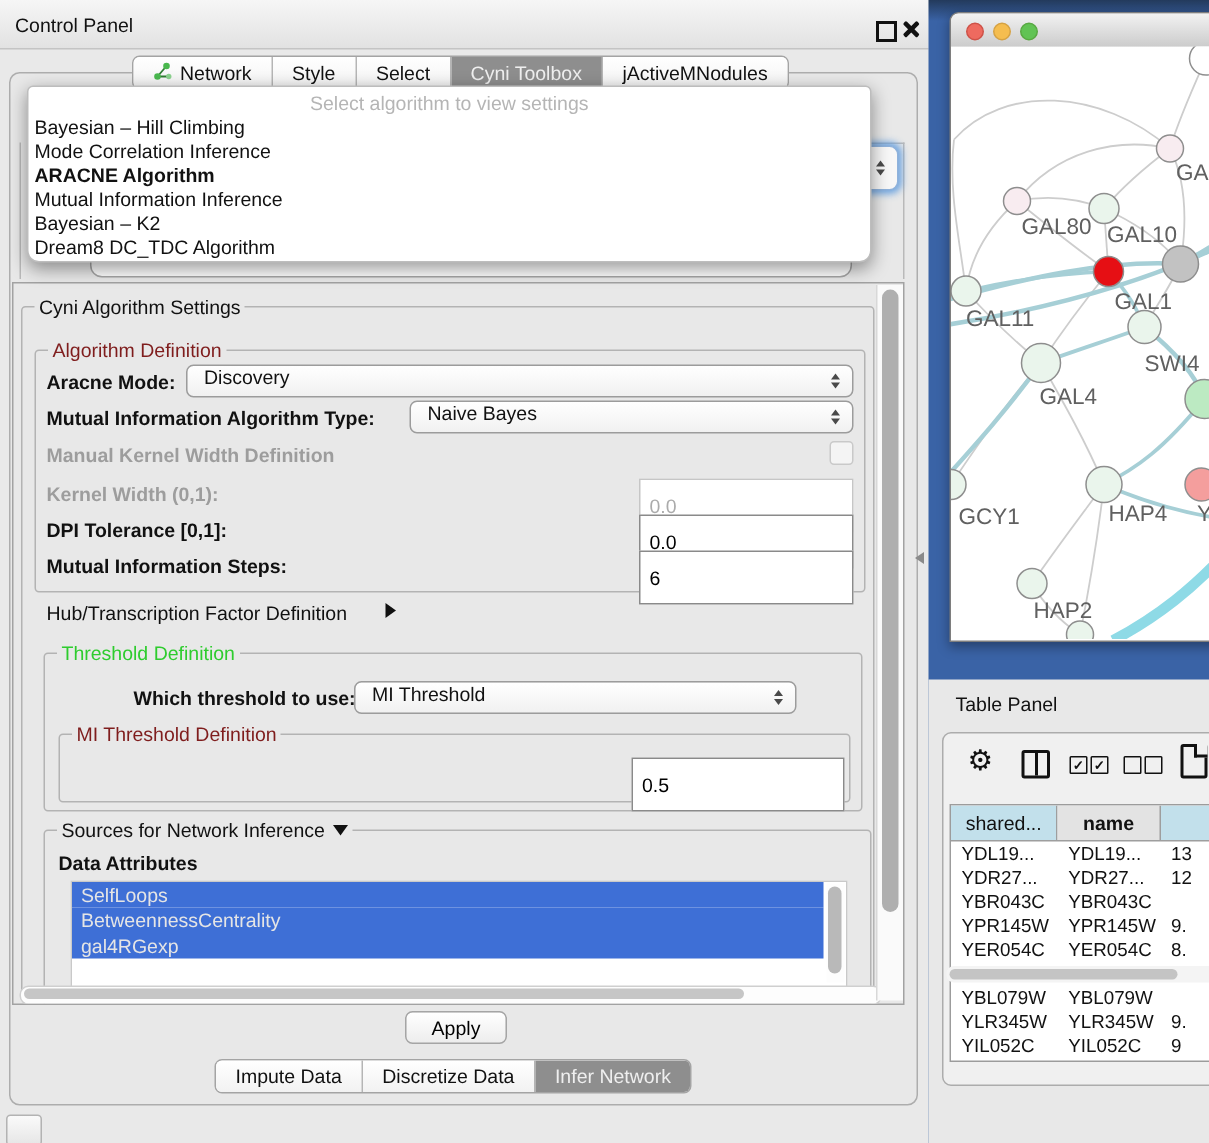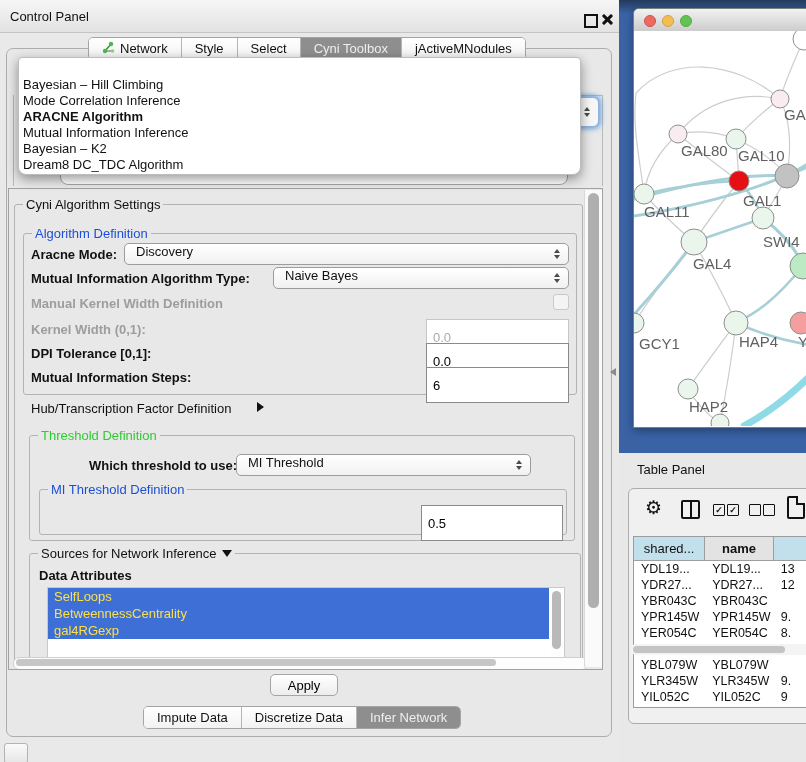--- a/index.html
+++ b/index.html
@@ -40,41 +40,41 @@
   .dd-placeholder{position:absolute;left:0;top:3px;width:100%;text-align:center;color:#B5B5B5;}
   .dd-item{position:absolute;left:3px;height:16px;line-height:16px;padding-left:1px;white-space:nowrap;}
   .dd-item.sel{font-weight:bold;}
 
   
   #settings{position:absolute;left:8px;top:188px;width:593px;height:480px;
     border:1px solid #A2A2A2;background:#E8E8E8;overflow:hidden;}
   .grp{position:absolute;border:1px solid #B3B3B3;border-radius:3px;}
   .grp>.lg{position:absolute;top:-8px;left:8px;background:#E8E8E8;padding:0 3px;
     font-size:13px;line-height:15px;white-space:nowrap;display:flex;align-items:center;gap:5px;}
-  .lg.blue{color:#1d4ed8;} .lg.green{color:#2ECC2E;}
+  .lg.blue{color:#7f1d1d;} .lg.green{color:#2ECC2E;}
   .lbl{position:absolute;font-size:13px;font-weight:bold;white-space:nowrap;}
   .lbl.dis{color:#9D9D9D;} .lbl.plain{font-weight:normal;}
 
   .cmb{position:absolute;background:linear-gradient(#FFF,#F1F1F1);border:1px solid #9C9C9C;
     border-radius:5px;font-size:13px;display:flex;
     padding:0 22px 0 11px;height:22px;box-sizing:border-box;cursor:default;}
   .arrs{position:absolute;right:8px;top:50%;transform:translateY(-50%);display:flex;flex-direction:column;gap:2px;}
   .tri-u{width:0;height:0;border-left:3.5px solid transparent;border-right:3.5px solid transparent;border-bottom:4.5px solid #4A4A4A;}
   .tri-d{width:0;height:0;border-left:3.5px solid transparent;border-right:3.5px solid transparent;border-top:4.5px solid #4A4A4A;}
 
   input.fld{position:absolute;border:1px solid #8A8A8A;background:#FFF;
     font:13px "Liberation Sans",sans-serif;padding:17px 6px;box-sizing:border-box;height:31px;}
   input.fld.dis{border-color:#C6C6C6;color:#ABABAB;}
   .chk{position:absolute;width:14px;height:14px;border:1px solid #C9C9C9;border-radius:3px;background:#F4F4F4;}
 
   .expander{width:0;height:0;border-top:5px solid transparent;border-bottom:5px solid transparent;border-left:7px solid #111;display:inline-block;}
   .collapser{width:0;height:0;border-left:5px solid transparent;border-right:5px solid transparent;border-top:7px solid #111;display:inline-block;}
 
   #attr-list{position:absolute;left:38px;top:398px;width:516px;height:70px;background:#FFF;border:1px solid #C9C9C9;overflow:hidden;}
-  .attr-item{height:17px;line-height:17px;padding-left:6px;font-size:13px;color:#fde047;background:#3E6FD6;width:calc(100% - 15px);box-sizing:border-box;white-space:nowrap;}
+  .attr-item{height:17px;line-height:17px;padding-left:6px;font-size:13px;color:#e5e5e5;background:#3E6FD6;width:calc(100% - 15px);box-sizing:border-box;white-space:nowrap;}
   #attr-sb{position:absolute;right:1px;top:1px;width:12px;height:66px;background:#FDFDFD;}
   #attr-sb .thumb{position:absolute;left:1px;top:2px;width:9px;height:58px;background:#B9B9B9;border-radius:5px;}
 
   .hscroll{position:absolute;background:#FDFDFD;border:1px solid #CFCFCF;border-radius:6px;}
   .hscroll .thumb{position:absolute;top:1px;height:7px;background:#C6C6C6;border-radius:4px;}
   #v-scroll{position:absolute;left:575px;top:1px;width:17px;height:477px;background:#FAFAFA;border-left:1px solid #D8D8D8;}
   #v-scroll .thumb{position:absolute;left:3px;top:3px;width:11px;height:415px;background:#AFAFAF;border-radius:6px;}
 
   #apply-btn{position:absolute;left:270px;top:674px;width:68px;height:22px;border:1px solid #A5A5A5;
     border-radius:5px;background:linear-gradient(#FFF,#EDEDED);font:13px "Liberation Sans",sans-serif;}
@@ -165,20 +165,21 @@
     <div class="frag-line" style="left:579px;top:95px;width:24px;height:1px;"></div>
     <div id="frag-combo">
       <span class="arrs">
           <span class="tri-u"></span>
           <span class="tri-d"></span>
         </span>
     </div>
     <div id="frag-bigcombo"></div>
 
     <div id="algo-dd">
+      <div class="dd-placeholder">Select algorithm to view settings</div>
     <div class="dd-item" style="top: 19px;">Bayesian – Hill Climbing</div>
         <div class="dd-item" style="top: 35px;">Mode Correlation Inference</div>
         <div class="dd-item sel" style="top: 51px;">ARACNE Algorithm</div>
         <div class="dd-item" style="top: 67px;">Mutual Information Inference</div>
         <div class="dd-item" style="top: 83px;">Bayesian – K2</div>
         <div class="dd-item" style="top: 99px;">Dream8 DC_TDC Algorithm</div>
       </div>
 
     <div id="settings">
 

